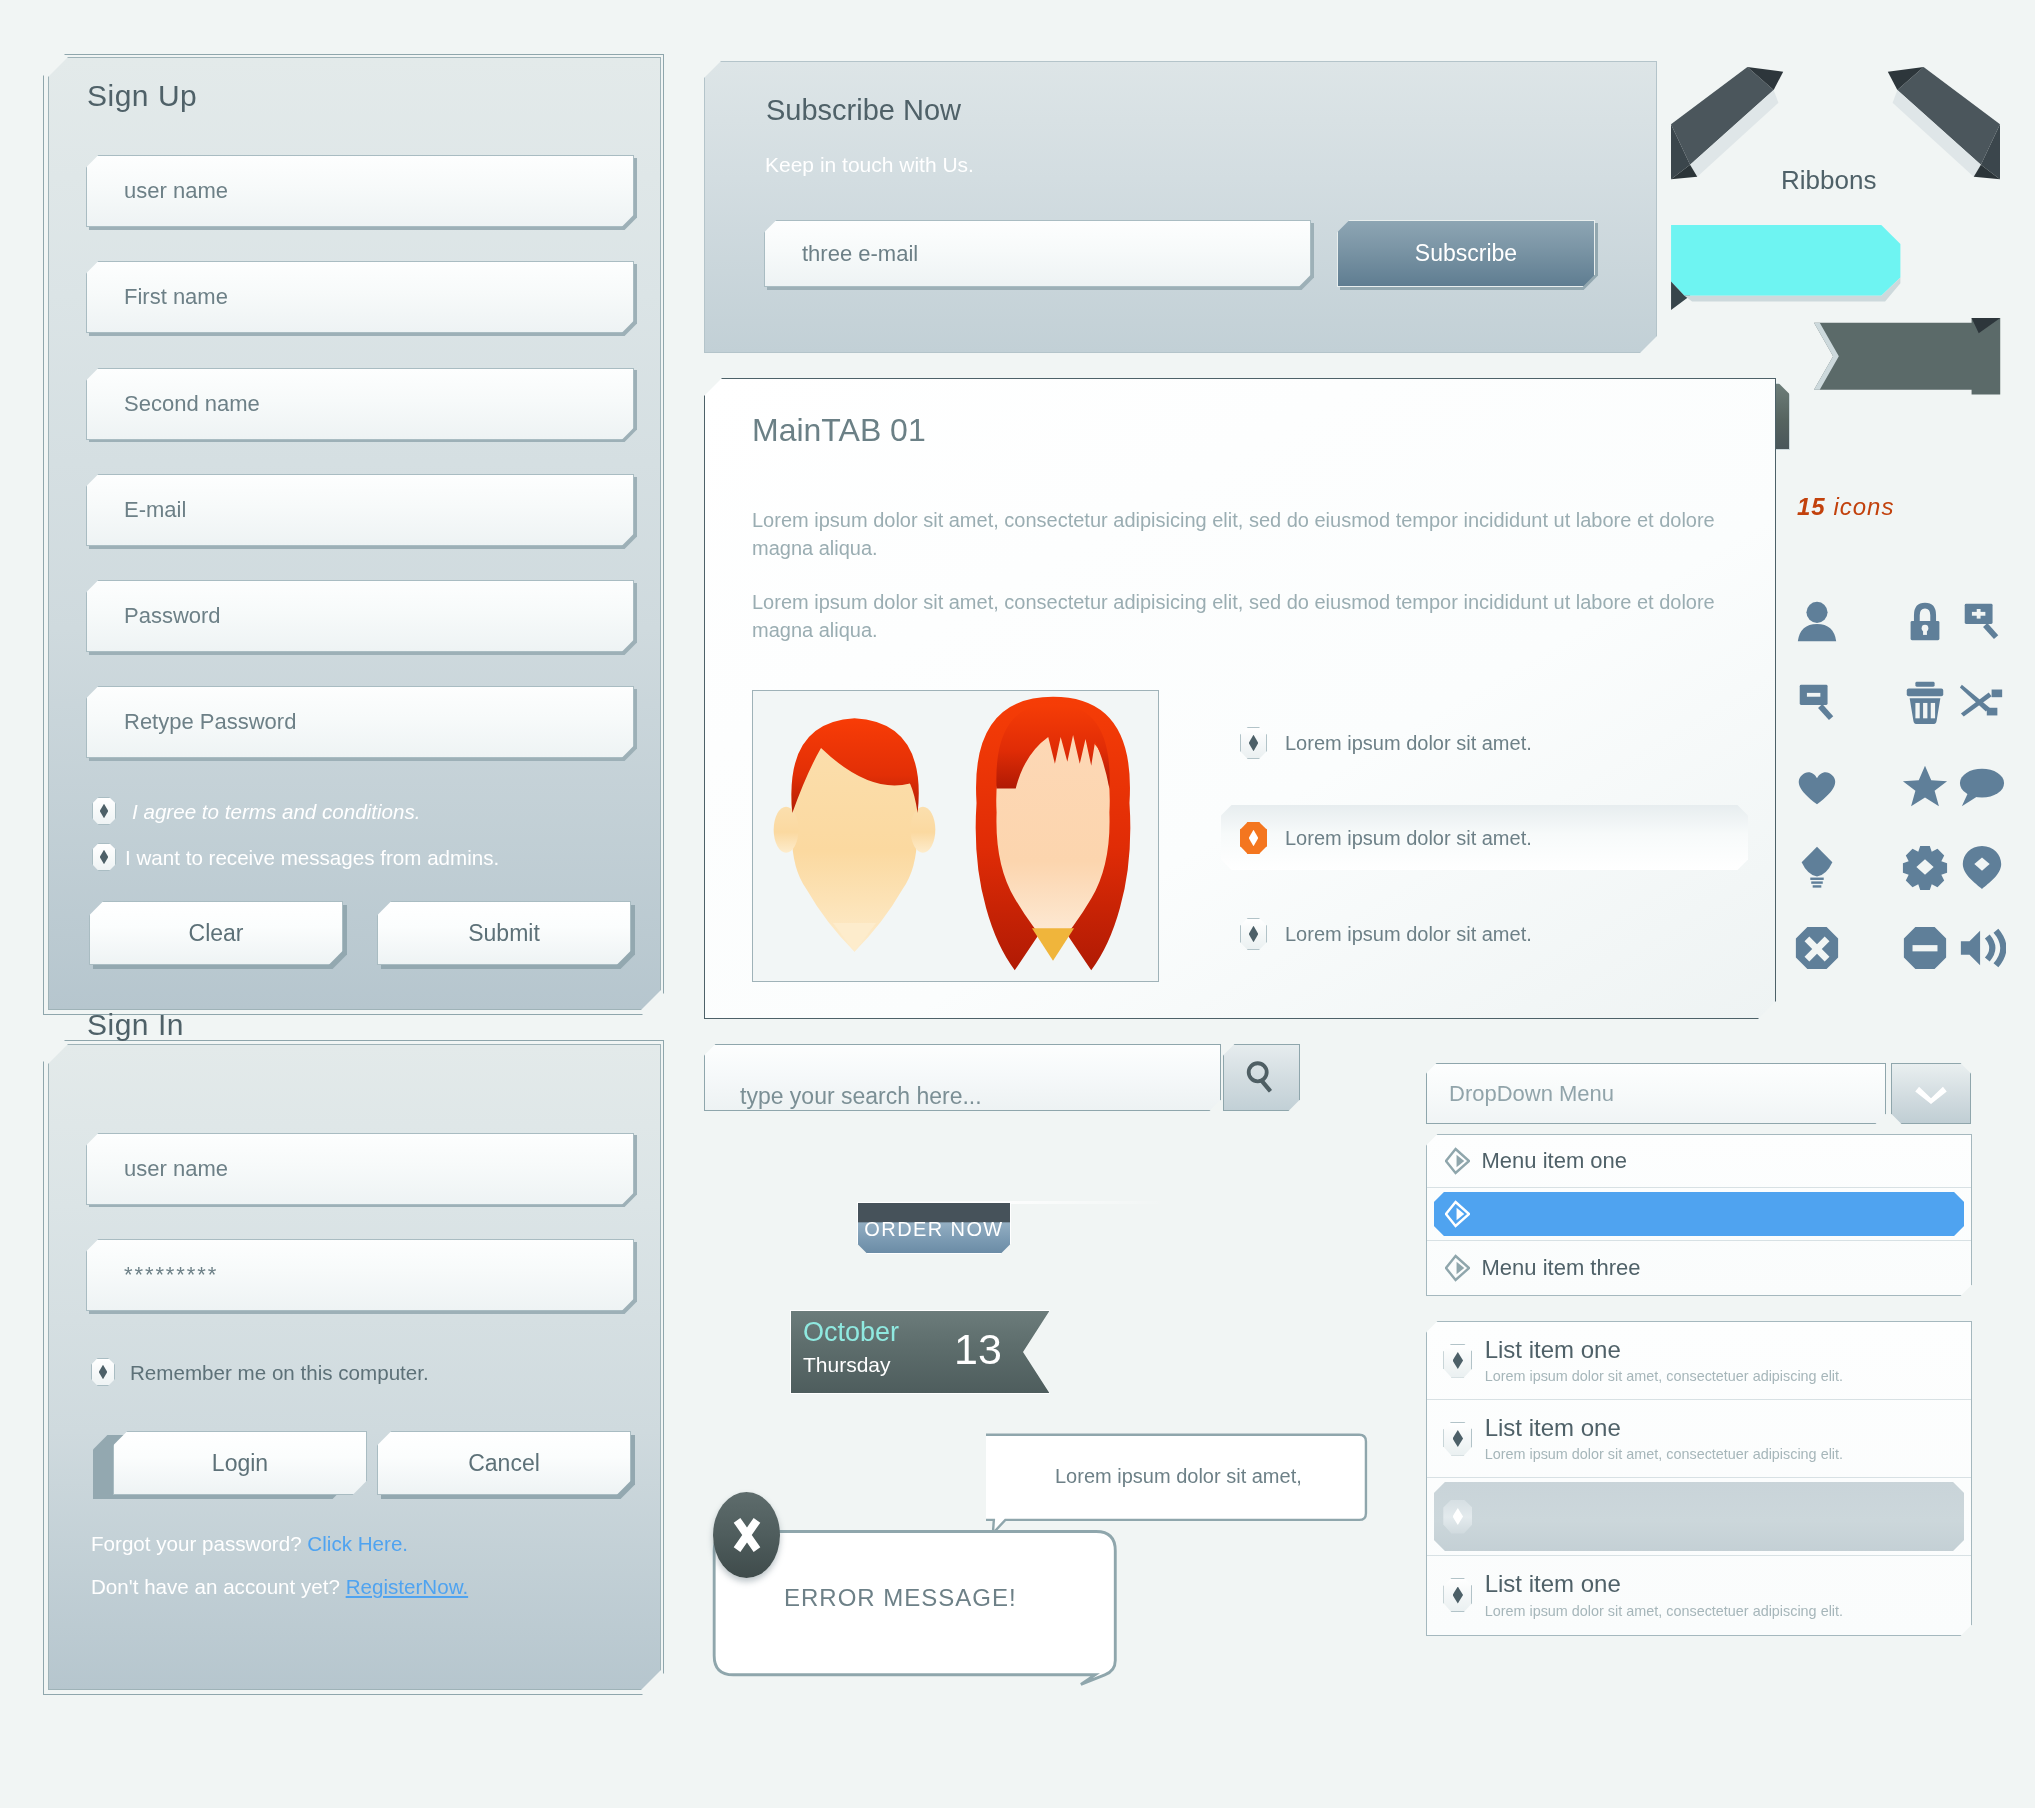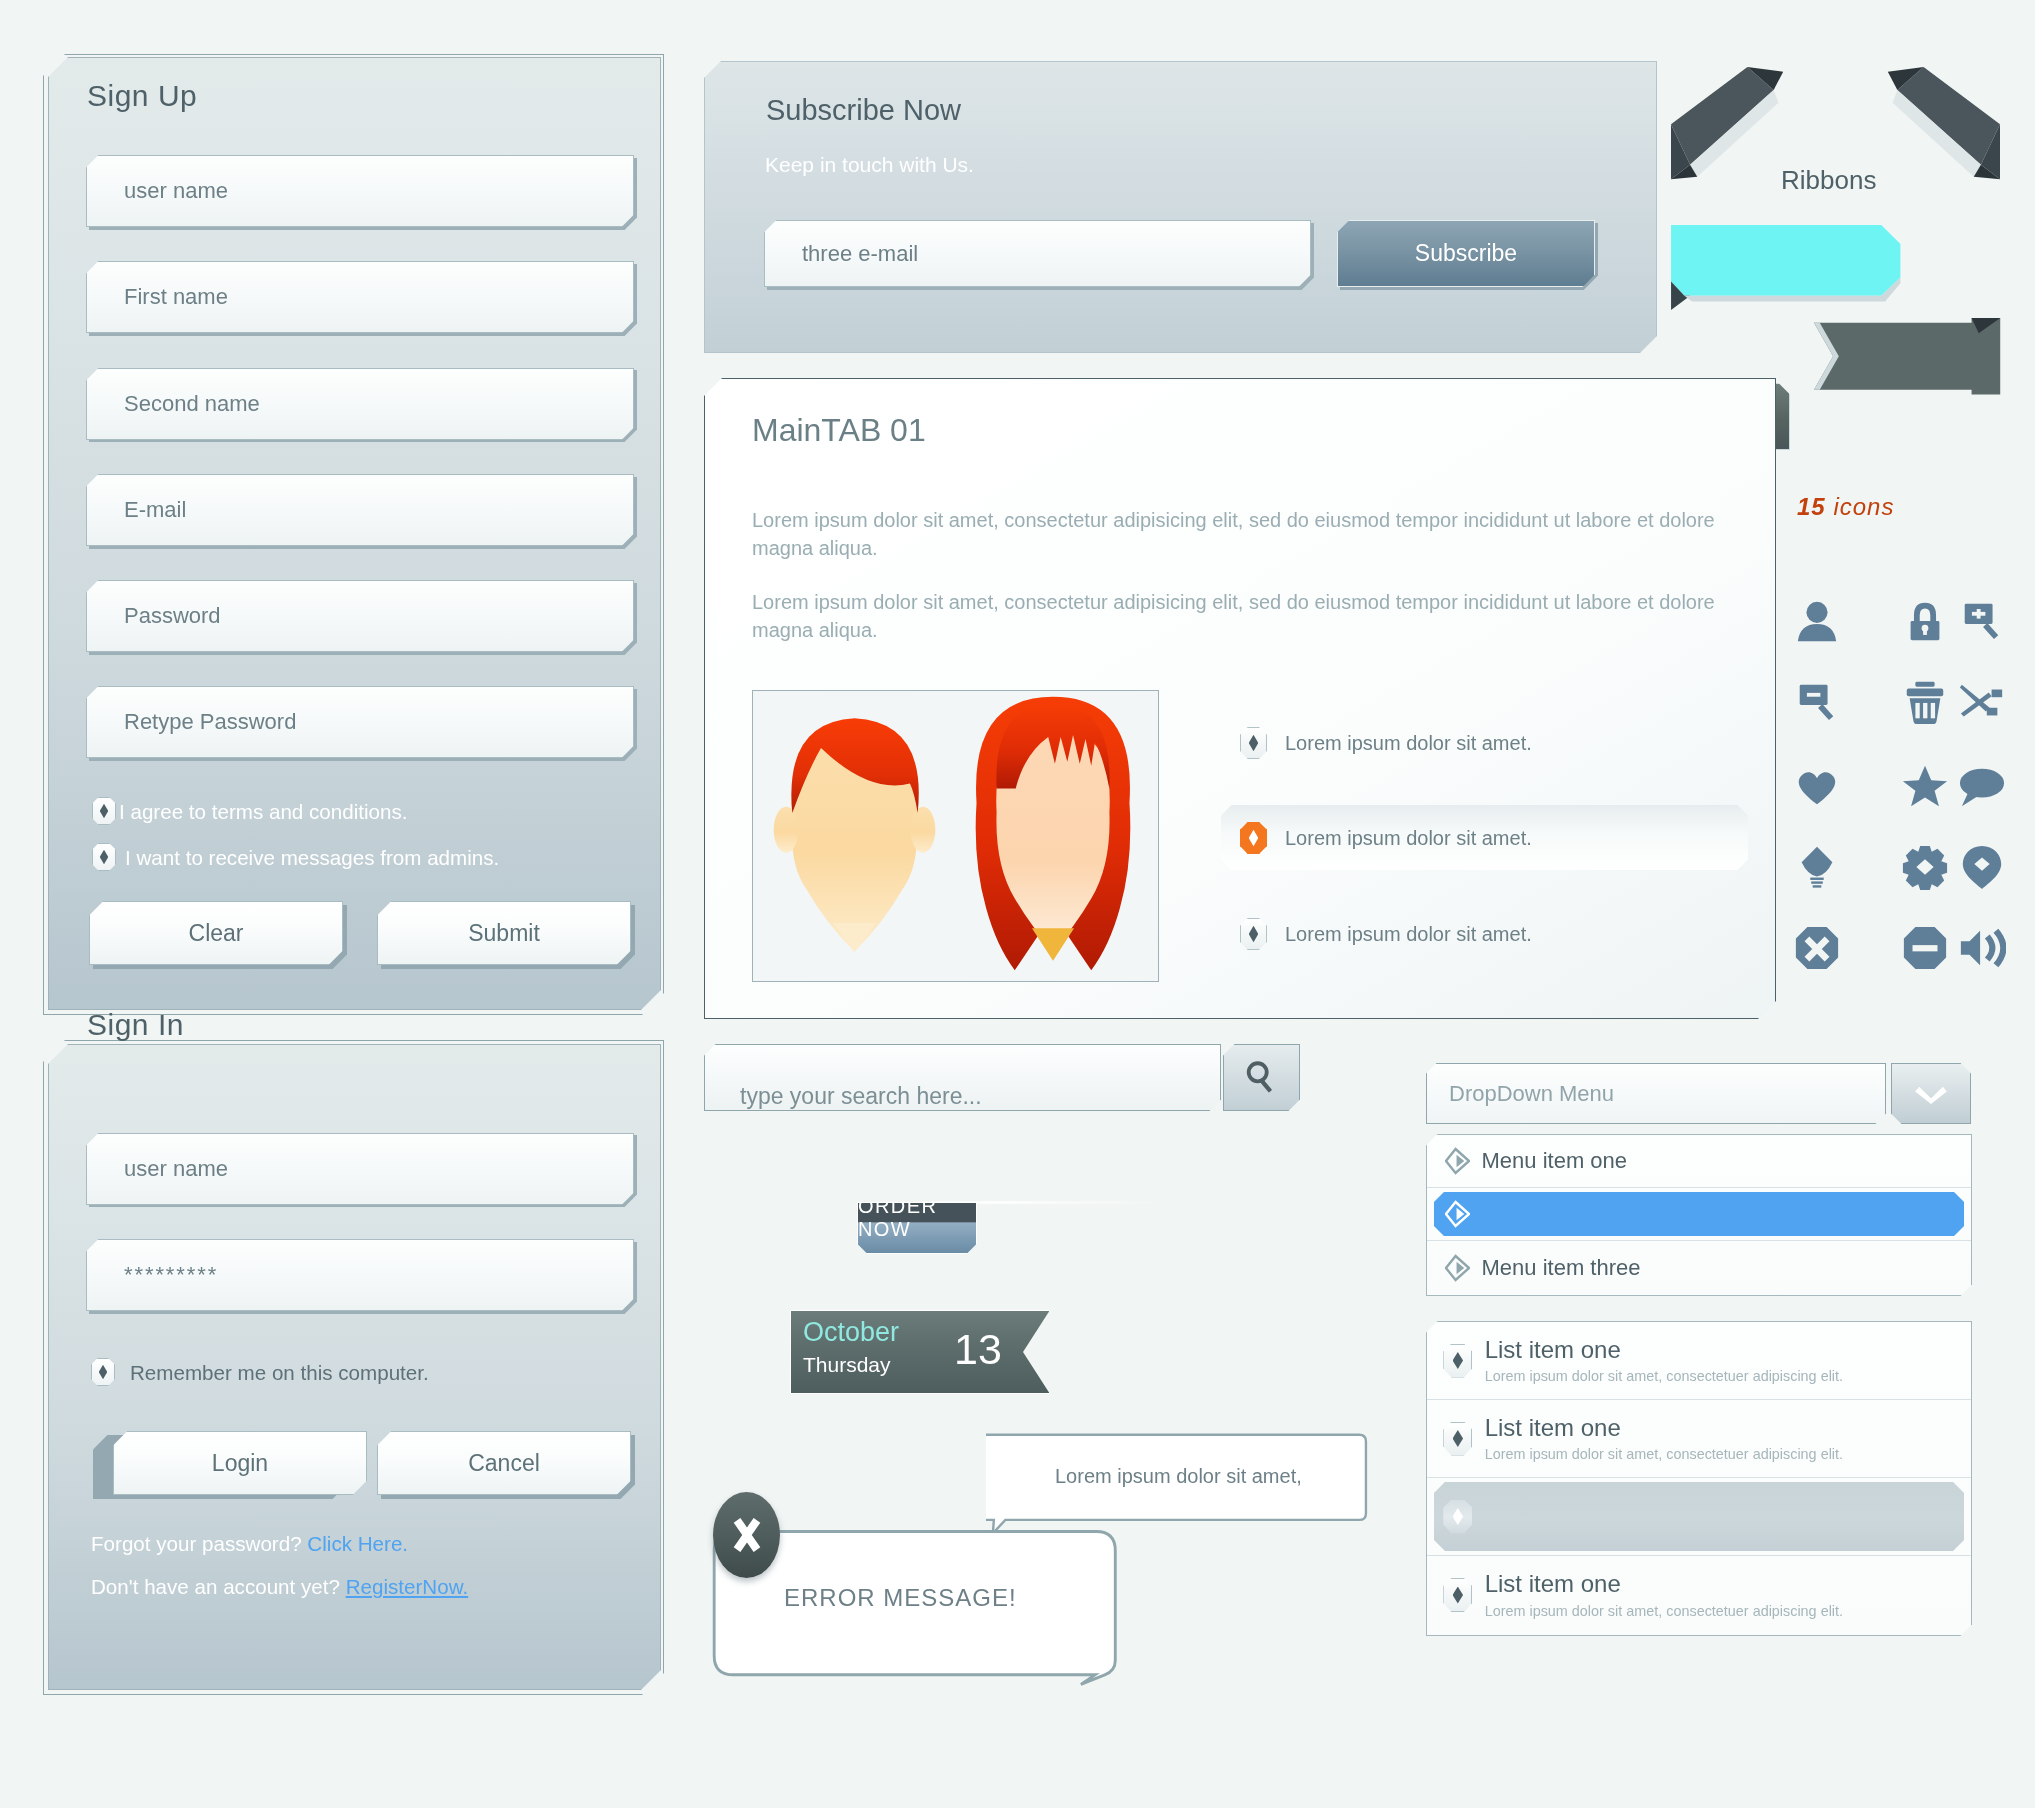--- a/index.html
+++ b/index.html
@@ -392,21 +392,21 @@
 
   <div class="field-shadow" style="left:89px; top:583px; width:548px; height:72px;"></div>
   <div class="field" style="left:86px; top:580px; width:548px; height:72px;">Password</div>
 
   <div class="field-shadow" style="left:89px; top:689px; width:548px; height:72px;"></div>
   <div class="field" style="left:86px; top:686px; width:548px; height:72px;">Retype Password</div>
 
   <div class="chk" style="left:92px; top:797px;">
     <span class="dia"></span>
   </div>
-  <div class="chk-label" style="left:119px; top:800px;">I agree to terms and conditions.</div>
+  <div class="chk-label" style="left:132px; top:800px;font-style:italic;">I agree to terms and conditions.</div>
 
   <div class="chk" style="left:92px; top:843px;">
     <span class="dia"></span>
   </div>
   <div class="chk-label" style="left:125px; top:846px;">I want to receive messages from admins.</div>
 
   <div class="btn-shadow" style="left:93px; top:905px; width:254px; height:64px;"></div>
   <div class="btn-light" style="left:89px; top:901px; width:254px; height:64px;">Clear</div>
 
   <div class="btn-shadow" style="left:381px; top:905px; width:254px; height:64px;"></div>
@@ -672,21 +672,21 @@
     <span>type your search here...</span>
   </div>
   <div id="search-btn" style="left:1223px; top:1044px; width:77px; height:67px;">
     <svg width="37" height="37" viewBox="0 0 78 78">
       <circle cx="31" cy="28" r="19" fill="none" stroke="#4f5f64" stroke-width="8"></circle>
       <rect x="44" y="42" width="9" height="30" rx="2" transform="rotate(-40 48 57)" fill="#4f5f64"></rect>
     </svg>
   </div>
 
   <div id="order-now-glint" style="left:862px; top:1201px; width:306px;"></div>
-  <div id="order-now" style="left:857px; top:1202px; width:120px; height:52px;">ORDER NOW</div>
+  <div id="order-now" style="left:857px; top:1202px; width:154px; height:52px;">ORDER NOW</div>
 
   <div id="date-ribbon" style="left:790px; top:1310px; width:260px; height:84px;"></div>
   <div id="date-month" style="left:803px; top:1317px;">October</div>
   <div id="date-day" style="left:803px; top:1353px;">Thursday</div>
   <div id="date-num" style="left:954px; top:1325px;">13</div>
 
   <svg style="position:absolute; left:986px; top:1430px;" width="383" height="110" viewBox="0 0 800 230">
     <path d="M20 10 h760 q14 0 14 14 v150 q0 14 -14 14 h-740 l-26 28 l2 -28 h-16 q-14 0 -14 -14 v-150 q0 -14 14 -14 Z" fill="#ffffff" stroke="#8fa6ac" stroke-width="5"></path>
   </svg>
   <div class="bubble-txt" style="left:1055px; top:1465px;">Lorem ipsum dolor sit amet,</div>

